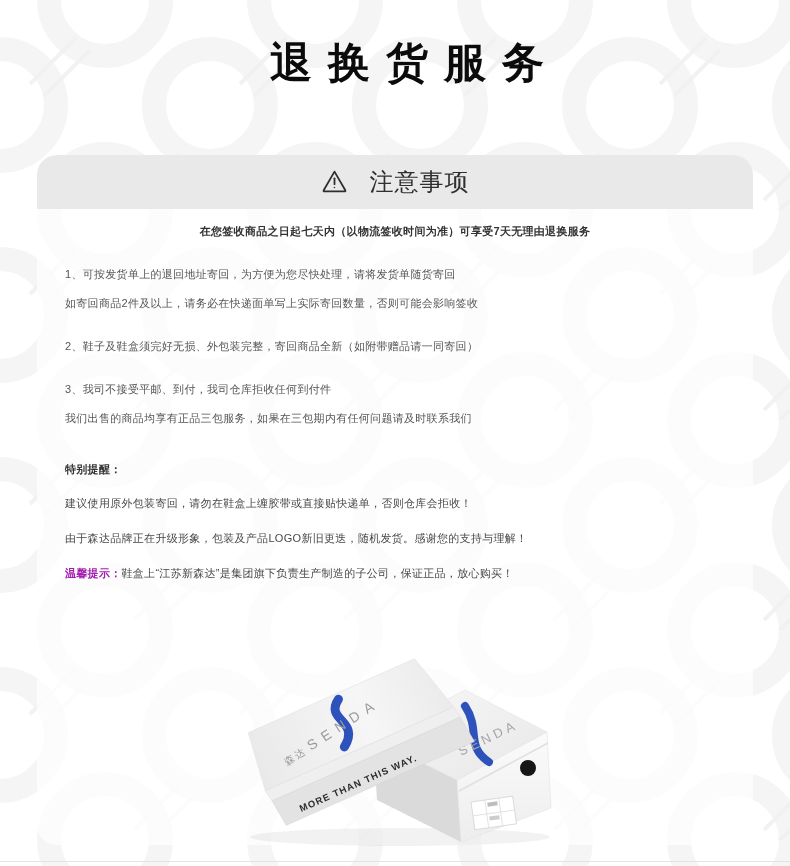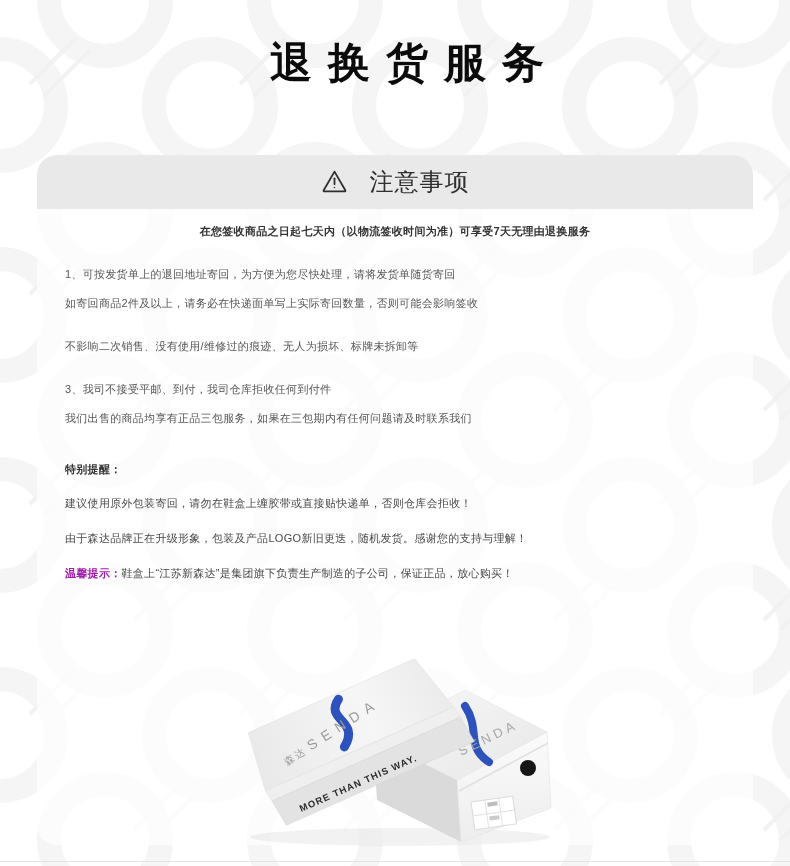--- a/index.html
+++ b/index.html
@@ -91,21 +91,21 @@
       <div class="card-body">
 
         <div class="intro-line">在您签收商品之日起七天内（以物流签收时间为准）可享受7天无理由退换服务</div>
 
         <div class="para">
           <div class="para-line">1、可按发货单上的退回地址寄回，为方便为您尽快处理，请将发货单随货寄回</div>
           <div class="para-line">如寄回商品2件及以上，请务必在快递面单写上实际寄回数量，否则可能会影响签收</div>
         </div>
 
         <div class="para">
-          <div class="para-line">不影响二次销售、没有使用/维修过的痕迹、无人为损坏、标牌未拆卸等</div>
+          <div class="para-line">2、鞋子及鞋盒须完好无损、外包装完整，寄回商品全新（如附带赠品请一同寄回）</div>
         </div>
 
         <div class="para">
           <div class="para-line">3、我司不接受平邮、到付，我司仓库拒收任何到付件</div>
           <div class="para-line">我们出售的商品均享有正品三包服务，如果在三包期内有任何问题请及时联系我们</div>
         </div>
 
         <div class="special-heading">特别提醒：</div>
         <div class="special-line">建议使用原外包装寄回，请勿在鞋盒上缠胶带或直接贴快递单，否则仓库会拒收！</div>
         <div class="special-line">由于森达品牌正在升级形象，包装及产品LOGO新旧更迭，随机发货。感谢您的支持与理解！</div>

